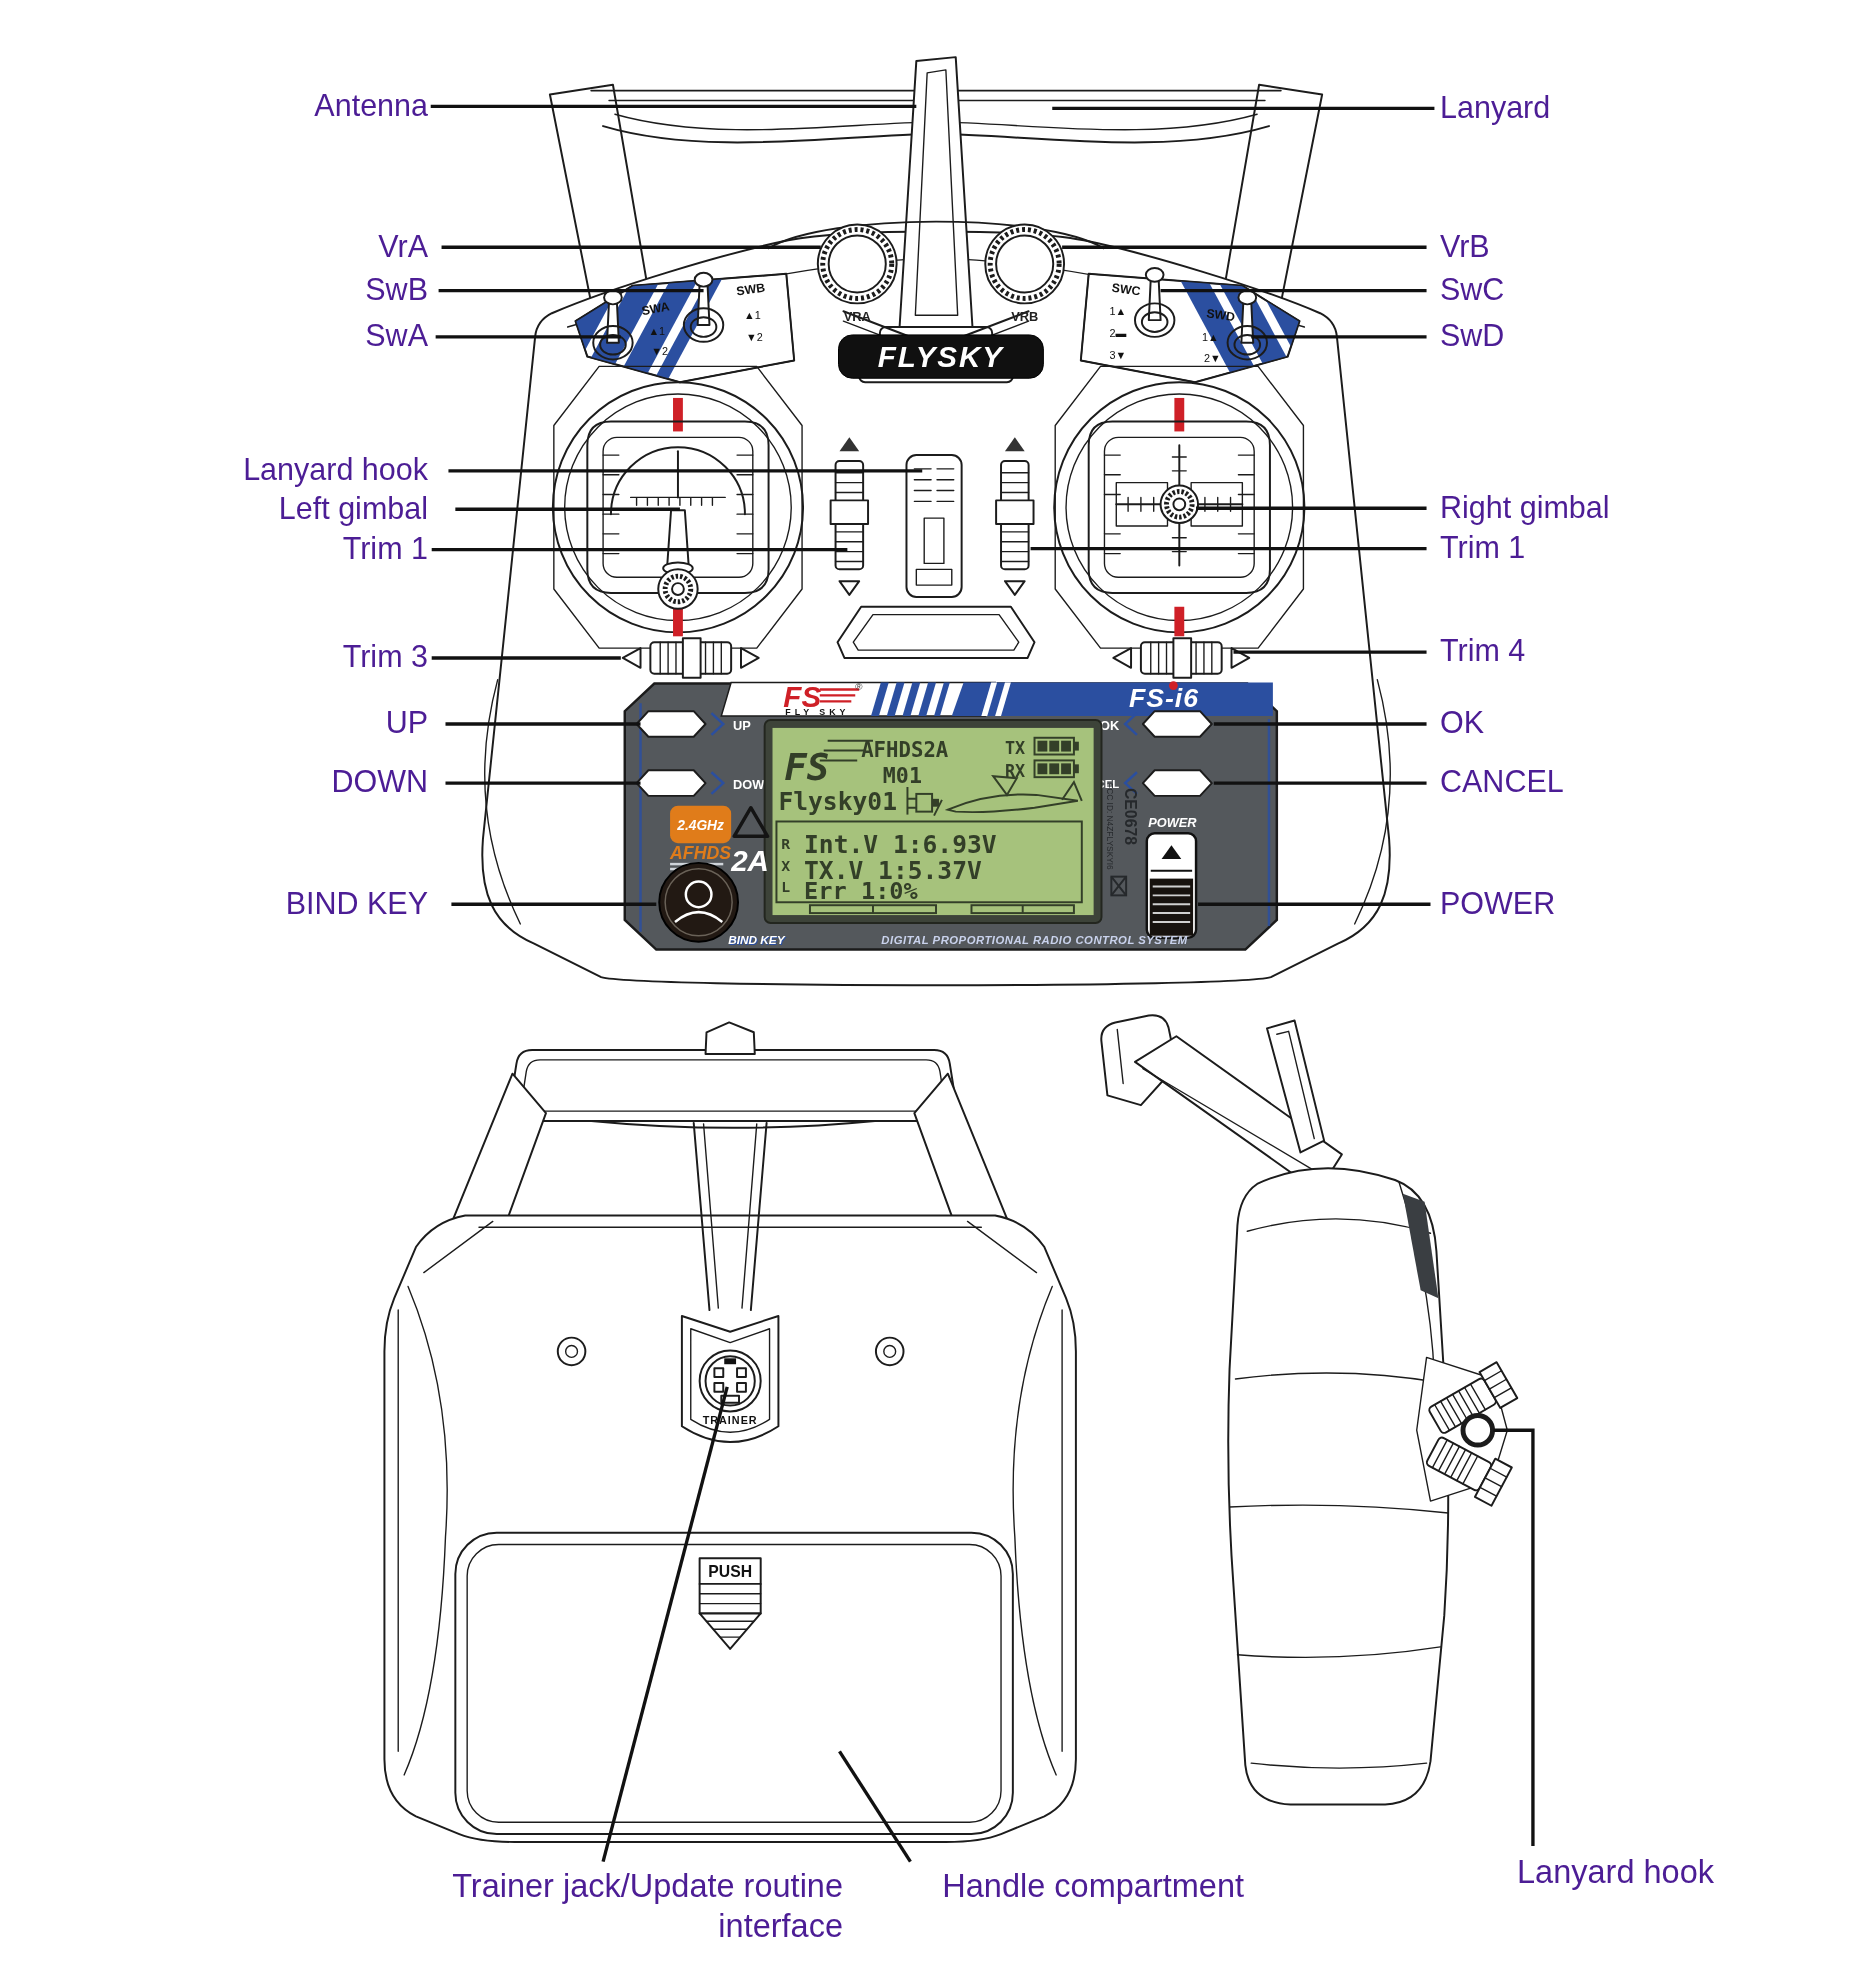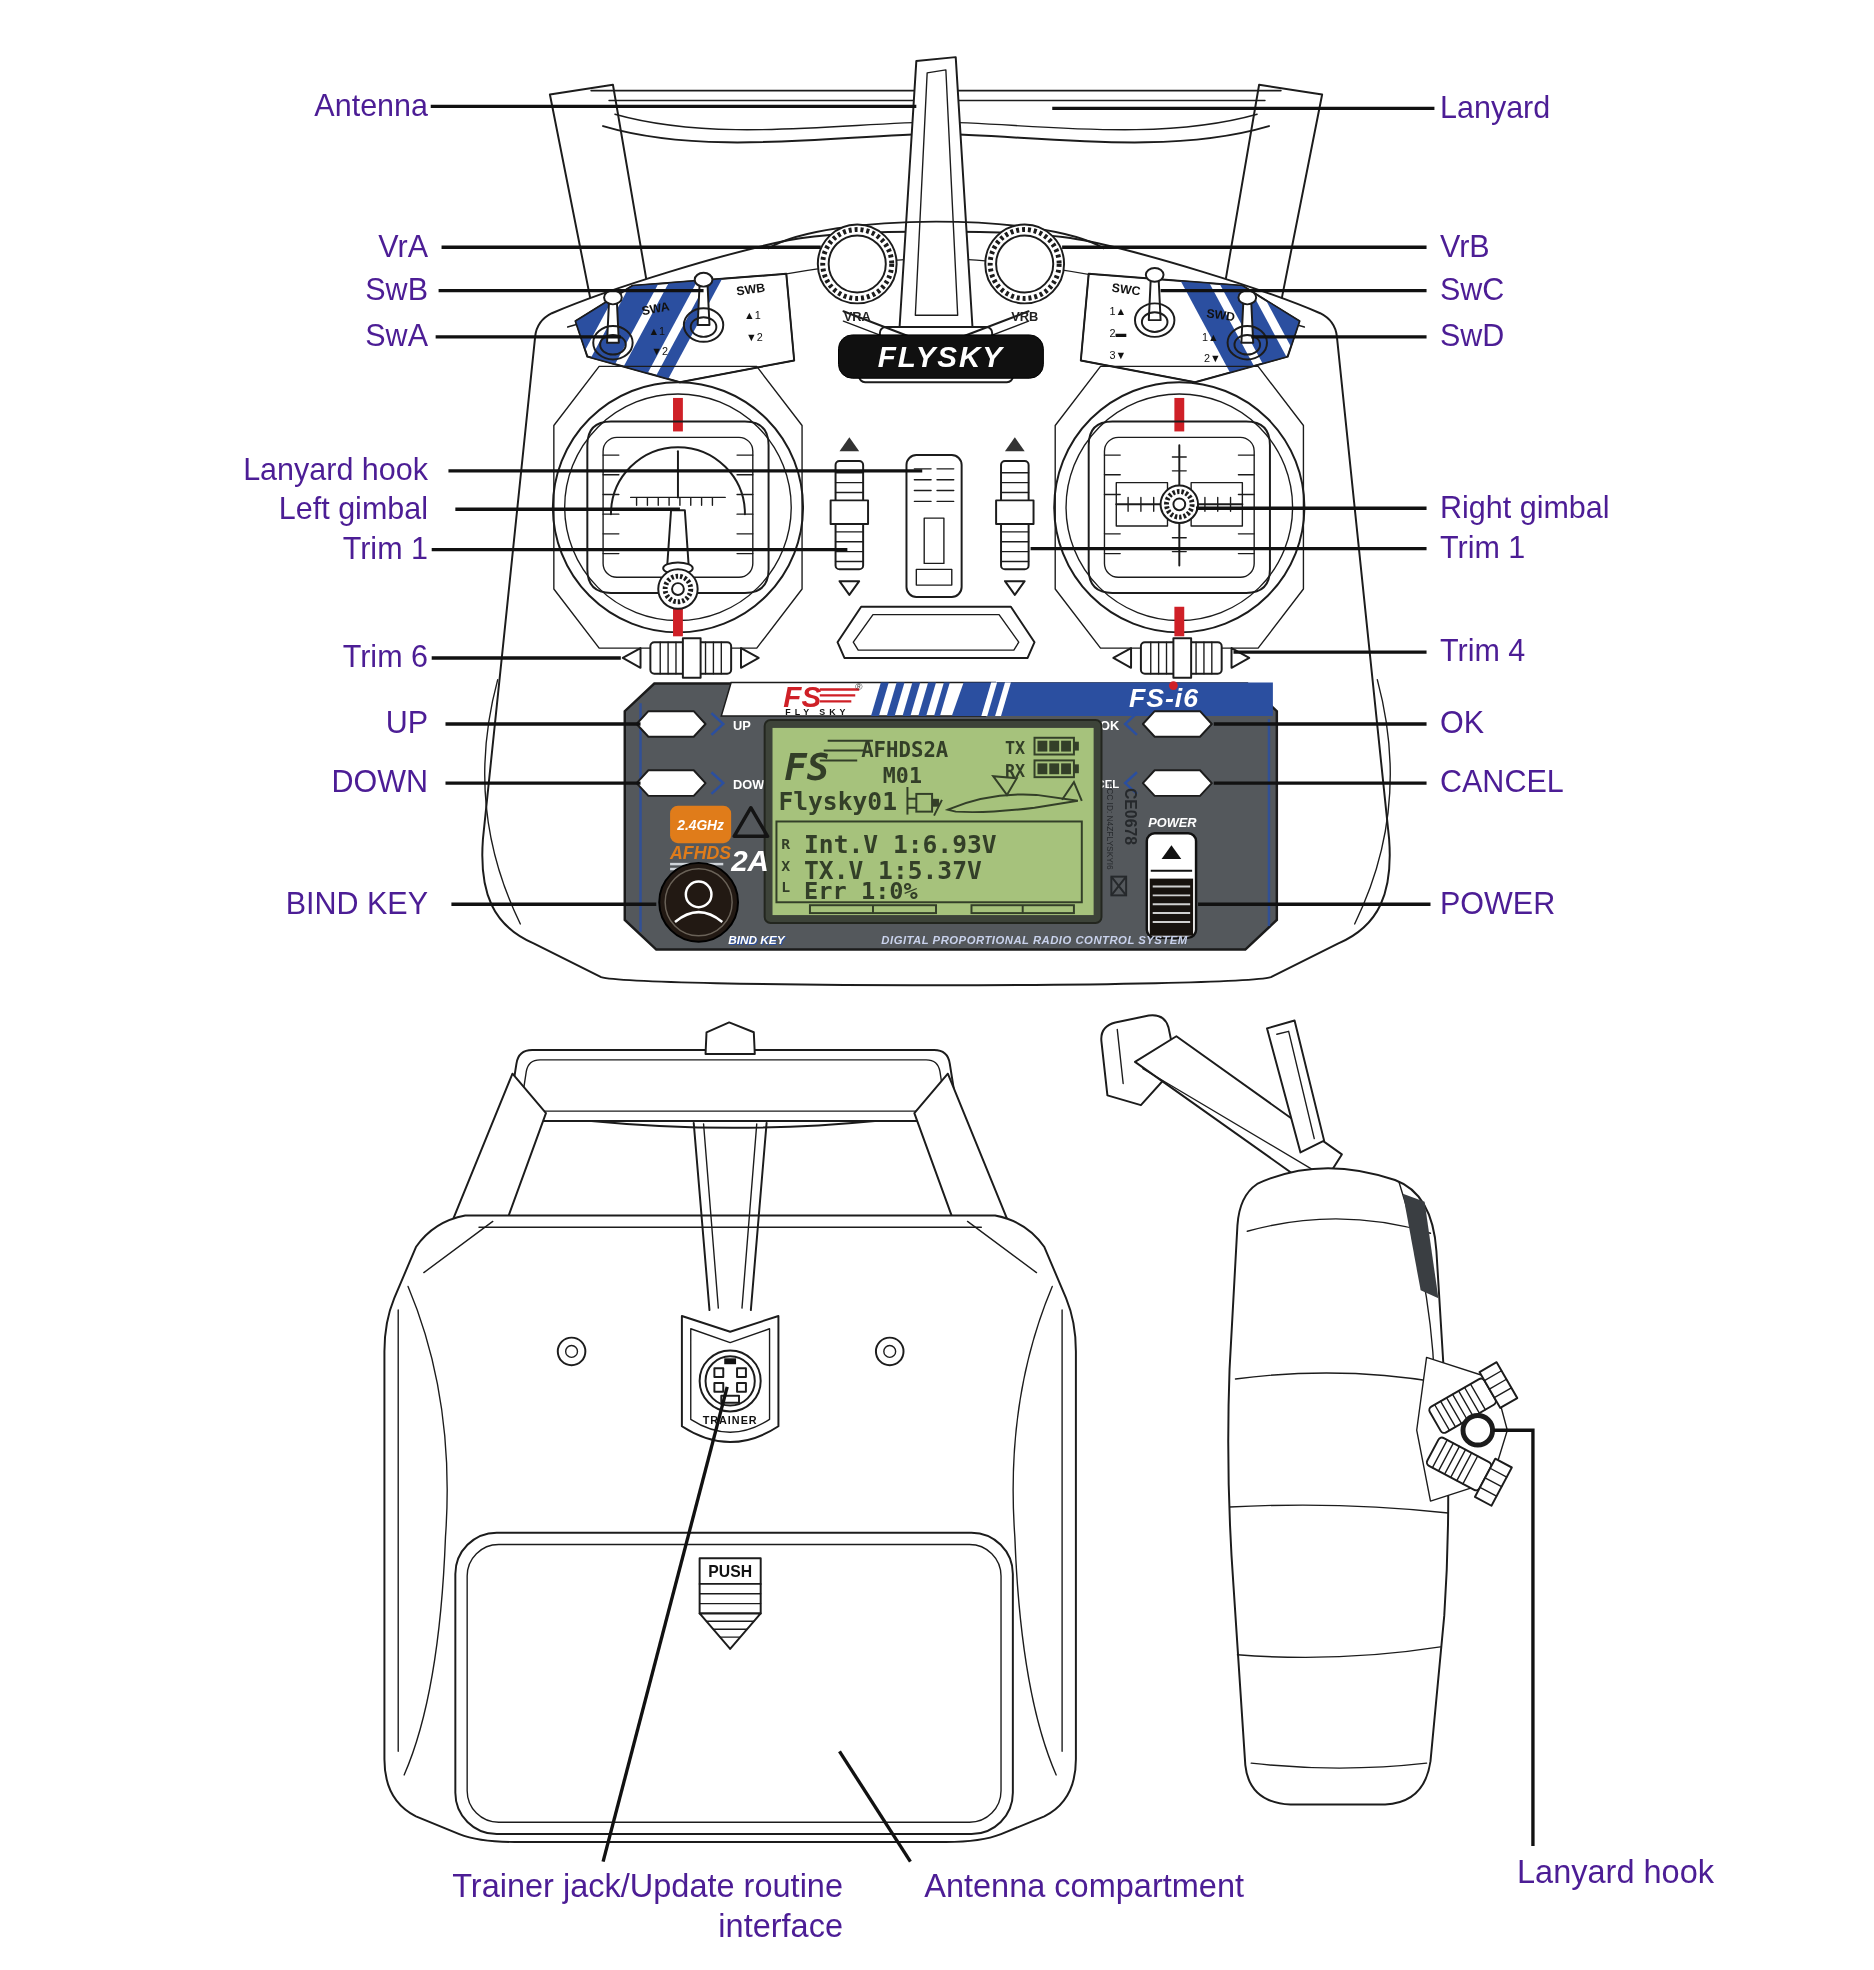--- a/index.html
+++ b/index.html
@@ -477,37 +477,37 @@
   </g>
 </svg>
 
   <div class="lbl l" style="top:88px">Antenna</div>
   <div class="lbl l" style="top:229px">VrA</div>
   <div class="lbl l" style="top:272px">SwB</div>
   <div class="lbl l" style="top:318px">SwA</div>
   <div class="lbl l" style="top:452px">Lanyard hook</div>
   <div class="lbl l" style="top:491px">Left gimbal</div>
   <div class="lbl l" style="top:531px">Trim 1</div>
-  <div class="lbl l" style="top:639px">Trim 6</div>
+  <div class="lbl l" style="top:639px">Trim 3</div>
   <div class="lbl l" style="top:705px">UP</div>
   <div class="lbl l" style="top:764px">DOWN</div>
   <div class="lbl l" style="top:886px">BIND KEY</div>
 
   <div class="lbl r" style="top:90px">Lanyard</div>
   <div class="lbl r" style="top:229px">VrB</div>
   <div class="lbl r" style="top:272px">SwC</div>
   <div class="lbl r" style="top:318px">SwD</div>
   <div class="lbl r" style="top:490px">Right gimbal</div>
   <div class="lbl r" style="top:530px">Trim 1</div>
   <div class="lbl r" style="top:633px">Trim 4</div>
   <div class="lbl r" style="top:705px">OK</div>
   <div class="lbl r" style="top:764px">CANCEL</div>
   <div class="lbl r" style="top:886px">POWER</div>
 
   <div class="lbl b" style="left:252px;top:1868px;width:591px">
     <div>Trainer jack/Update routine</div>
     <div style="margin-top:3px">interface</div>
   </div>
-  <div class="lbl b" style="left:751px;top:1868px;width:493px">Antenna compartment</div>
+  <div class="lbl b" style="left:751px;top:1868px;width:493px">Handle compartment</div>
   <div class="lbl b" style="left:1399px;top:1854px;width:315px">Lanyard hook</div>
 
 </div>
 
 
 </body></html>

